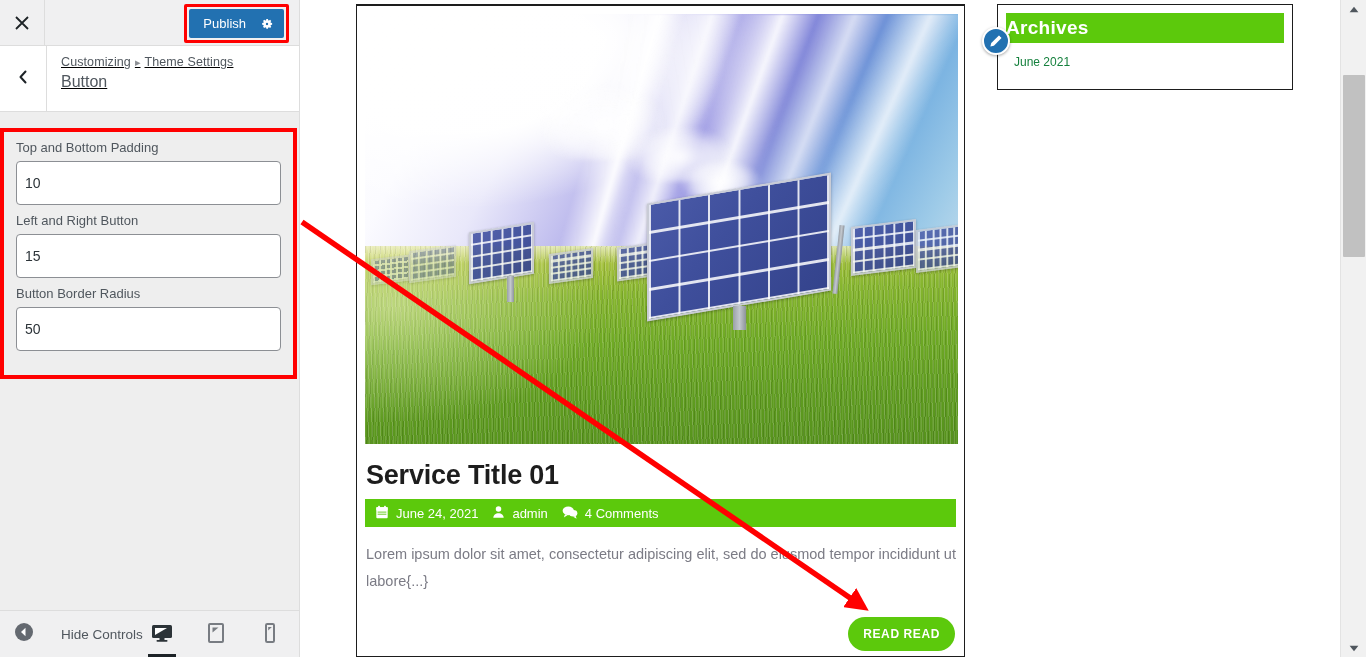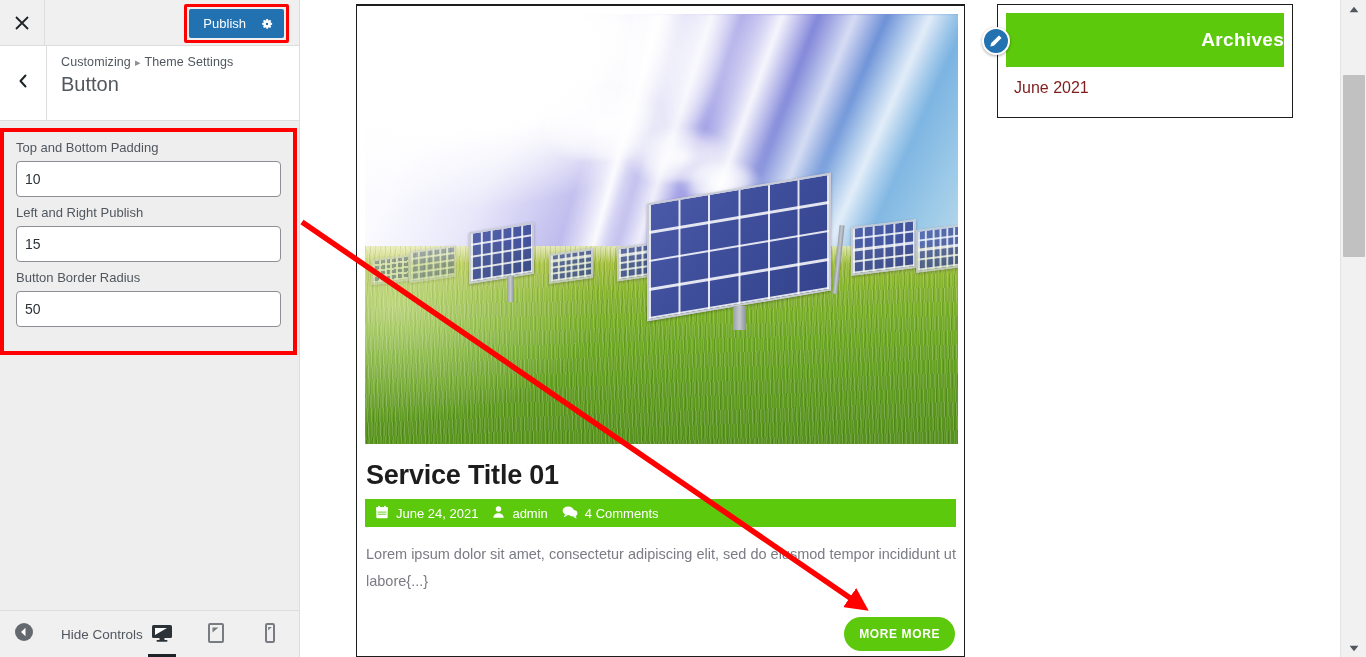--- a/index.html
+++ b/index.html
@@ -59,41 +59,42 @@
     font-family: "Liberation Sans", sans-serif;
     display: flex; align-items: center; gap: 14px;
     cursor: pointer;
     border-radius: 2px;
   }
   .publish-btn .gear { display: flex; align-items: center; }
 
   
   .panel-head {
     position: relative;
-    height: 75px;
+    height: 66px;
     background: #ffffff;
     border-bottom: 1px solid #dddddd;
     display: flex;
+    text-decoration: underline;
   }
   .back-arrow {
     width: 47px;
     border-right: 1px solid #dddddd;
     display: flex; align-items: center; justify-content: center;
     cursor: pointer;
     background: #ffffff;
   }
   .panel-titles { padding: 9px 0 0 14px; }
   .breadcrumb {
     font-size: 12.5px;
     color: #50575e;
     letter-spacing: .1px;
   }
   .breadcrumb .sep { color: #8c8f94; margin: 0 4px; font-size: 11px; }
   .panel-title {
-    font-size: 20px;
+    font-size: 16px;
     color: #50575e;
     font-weight: 400;
     margin-top: 3px;
     line-height: 1.2;
   }
 
   
   .controls-highlight {
     position: absolute;
     left: 0; top: 128px;
@@ -106,21 +107,21 @@
   .field:last-child { margin-bottom: 14px; }
   .field-label {
     font-size: 13px;
     font-weight: normal;
     color: #50575e;
     margin-bottom: 6px;
     display: block;
   }
   .field-input {
     width: 100%;
-    height: 36px;
+    height: 44px;
     border: 1px solid #8c8f94;
     border-radius: 4px;
     background: #ffffff;
     padding: 0 8px;
     font-size: 14px;
     color: #2c3338;
     font-family: "Liberation Sans", sans-serif;
     box-shadow: 0 0 0 transparent;
   }
 
@@ -300,30 +301,30 @@
   }
   .widget {
     border: 1px solid #1d1d1d;
     background: #ffffff;
     padding: 8px;
     position: relative;
   }
   .widget-title {
     background: #5cc90c;
     color: #ffffff;
-    text-align: right;
+    text-align: left;
     font-size: 19px;
     font-weight: bold;
-    padding: 16px 0;
+    padding: 4px 0;
     letter-spacing: .3px;
   }
   .widget-list { list-style: none; margin: 0; padding: 12px 8px 12px 8px; }
   .widget-list li {
-    font-size: 16px;
-    color: #7f1d1d;
+    font-size: 12px;
+    color: #15803d;
   }
   .edit-shortcut {
     position: absolute;
     left: -16px; top: 22px;
     width: 28px; height: 28px;
     border-radius: 50%;
     background: #2271b1;
     border: 2px solid #ffffff;
     box-shadow: 0 1px 3px rgba(0,0,0,.35);
     display: flex; align-items: center; justify-content: center;
@@ -411,21 +412,21 @@
     </div>
 
     <div class="controls-highlight">
 
       <div class="field">
         <label class="field-label">Top and Bottom Padding</label>
         <input class="field-input" type="text" value="10" style="">
       </div>
 
       <div class="field">
-        <label class="field-label">Left and Right Publish</label>
+        <label class="field-label">Left and Right Button</label>
         <input class="field-input" type="text" value="15" style="">
       </div>
 
       <div class="field">
         <label class="field-label">Button Border Radius</label>
         <input class="field-input" type="text" value="50" style="">
       </div>
 
     </div>
 
@@ -536,21 +537,21 @@
                 <path d="M15.4 12.4 L16.6 15.6 L12.6 13.4 Z" fill="#ffffff"></path>
               </svg>
             </span>
             <span>4 Comments</span>
           </span>
         </div>
 
         <p class="post-excerpt">Lorem ipsum dolor sit amet, consectetur adipiscing elit, sed do eiusmod tempor incididunt ut labore{...}</p>
 
         <div class="read-more-row">
-          <button class="read-more-btn">MORE MORE</button>
+          <button class="read-more-btn">READ READ</button>
         </div>
       </article>
 
       <aside class="widget-area">
         <div class="widget">
           <div class="edit-shortcut">
             <svg width="14" height="14" viewBox="0 0 16 16">
               <path d="M11.6 1.4 L14.6 4.4 L5.6 13.4 L1.6 14.4 L2.6 10.4 Z" fill="#ffffff"></path>
               <path d="M11.6 1.4 L14.6 4.4" stroke="#2271b1" stroke-width="1"></path>
             </svg>

